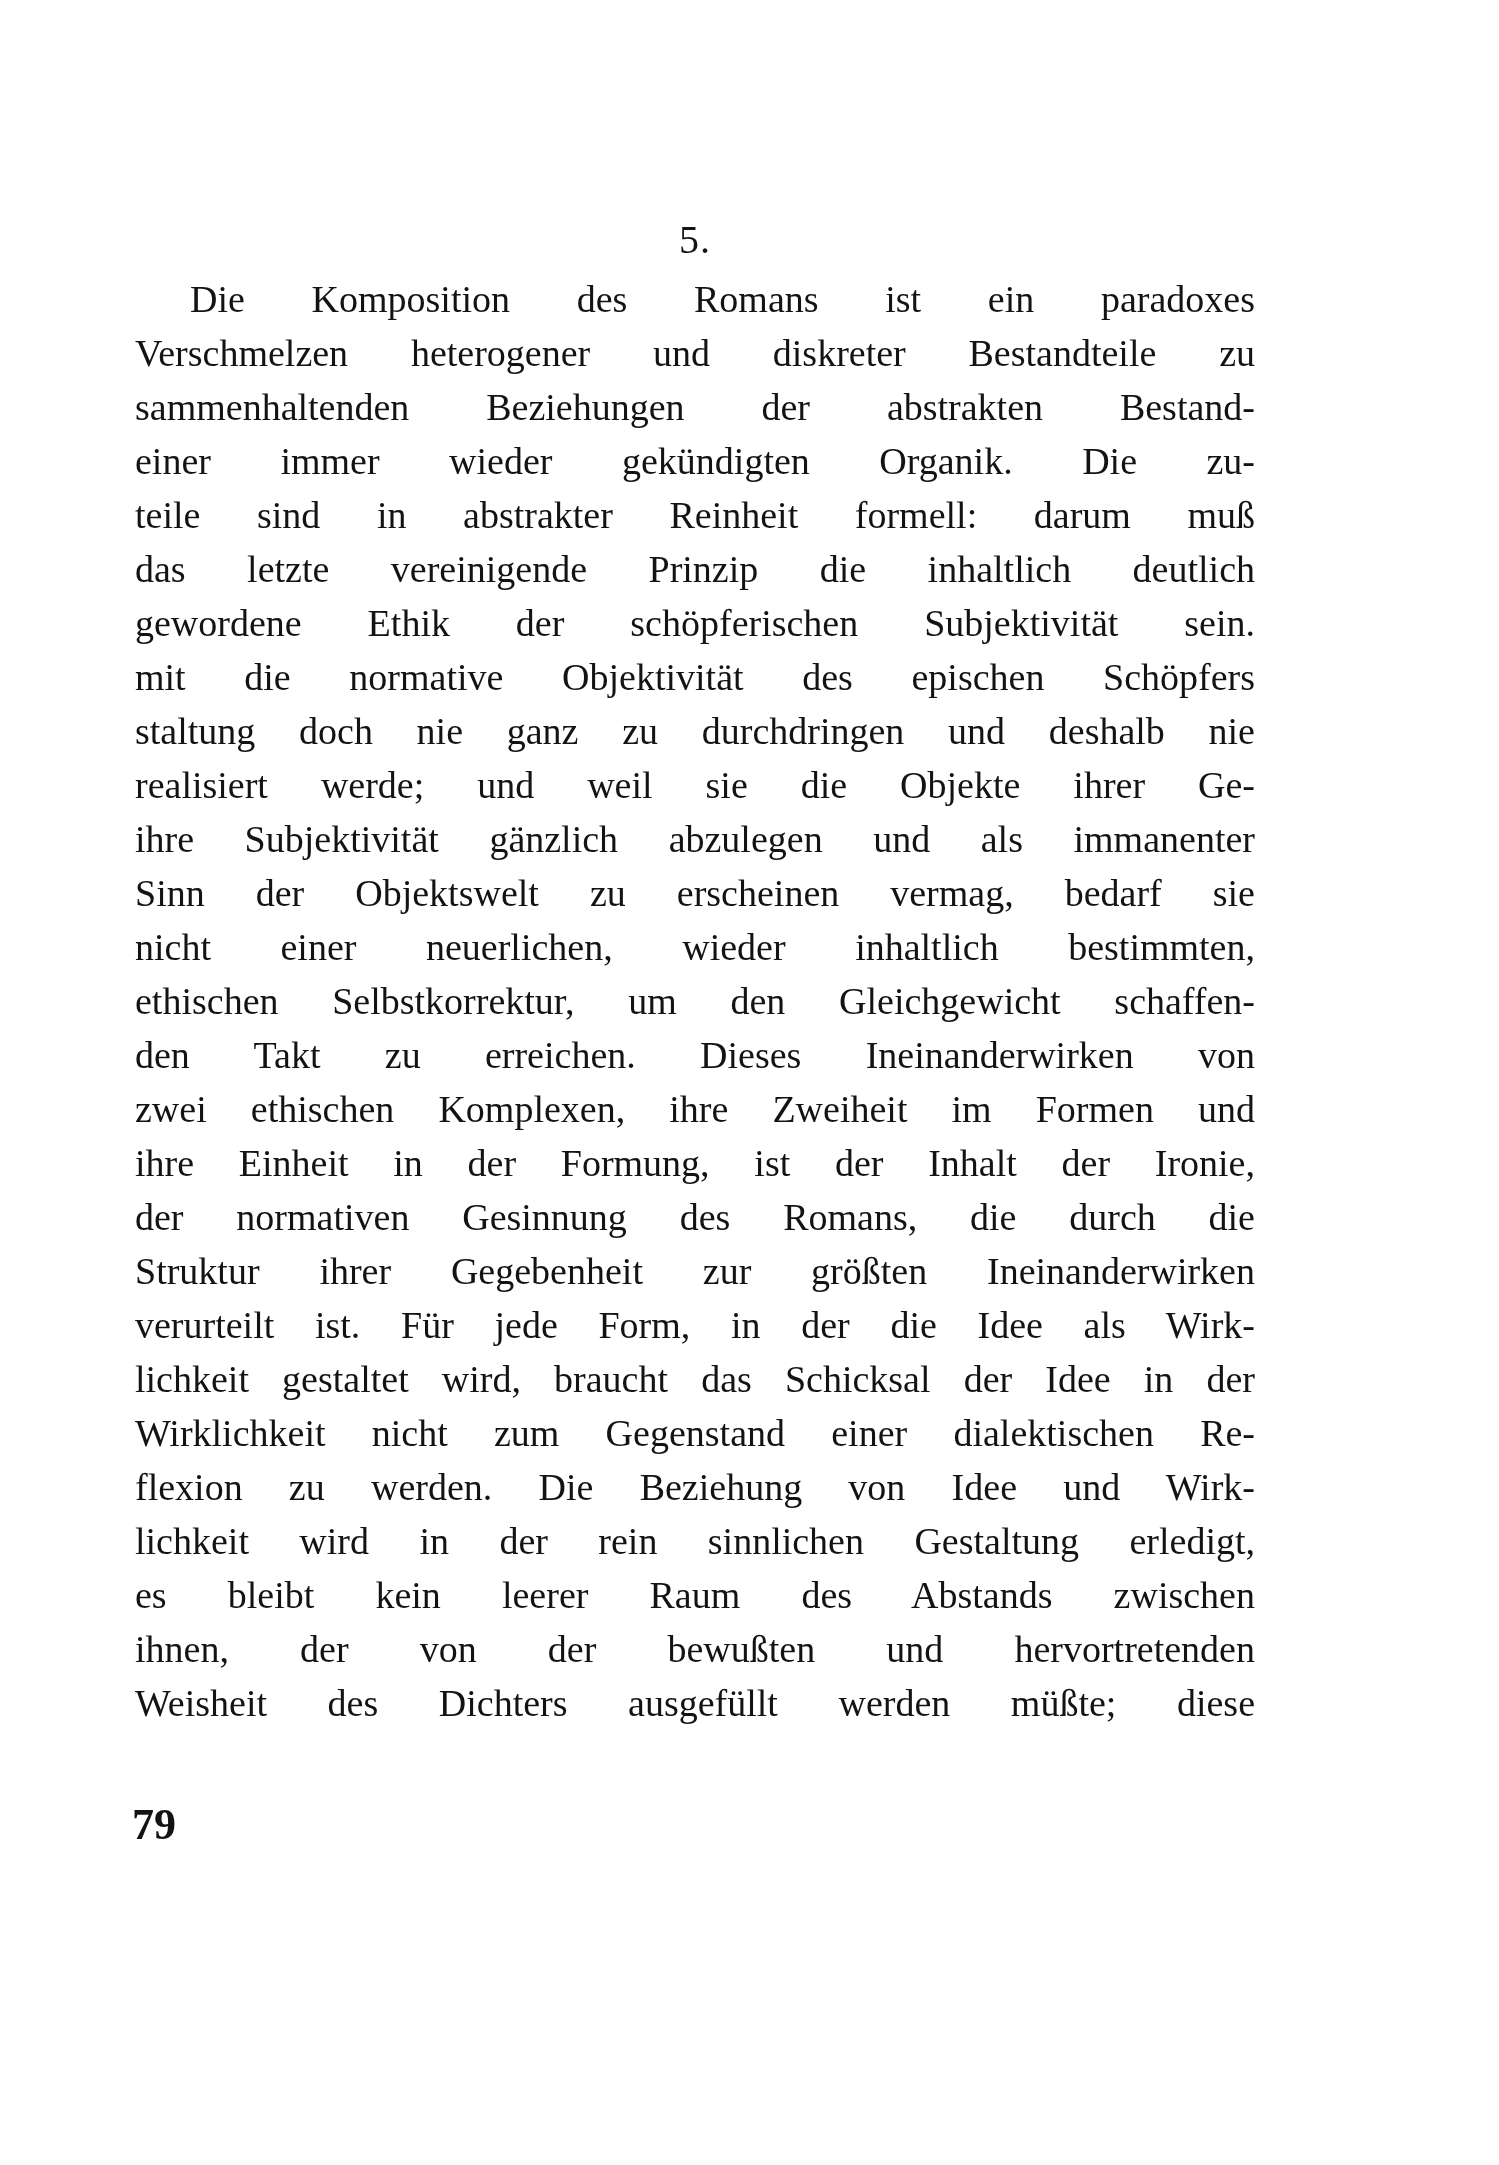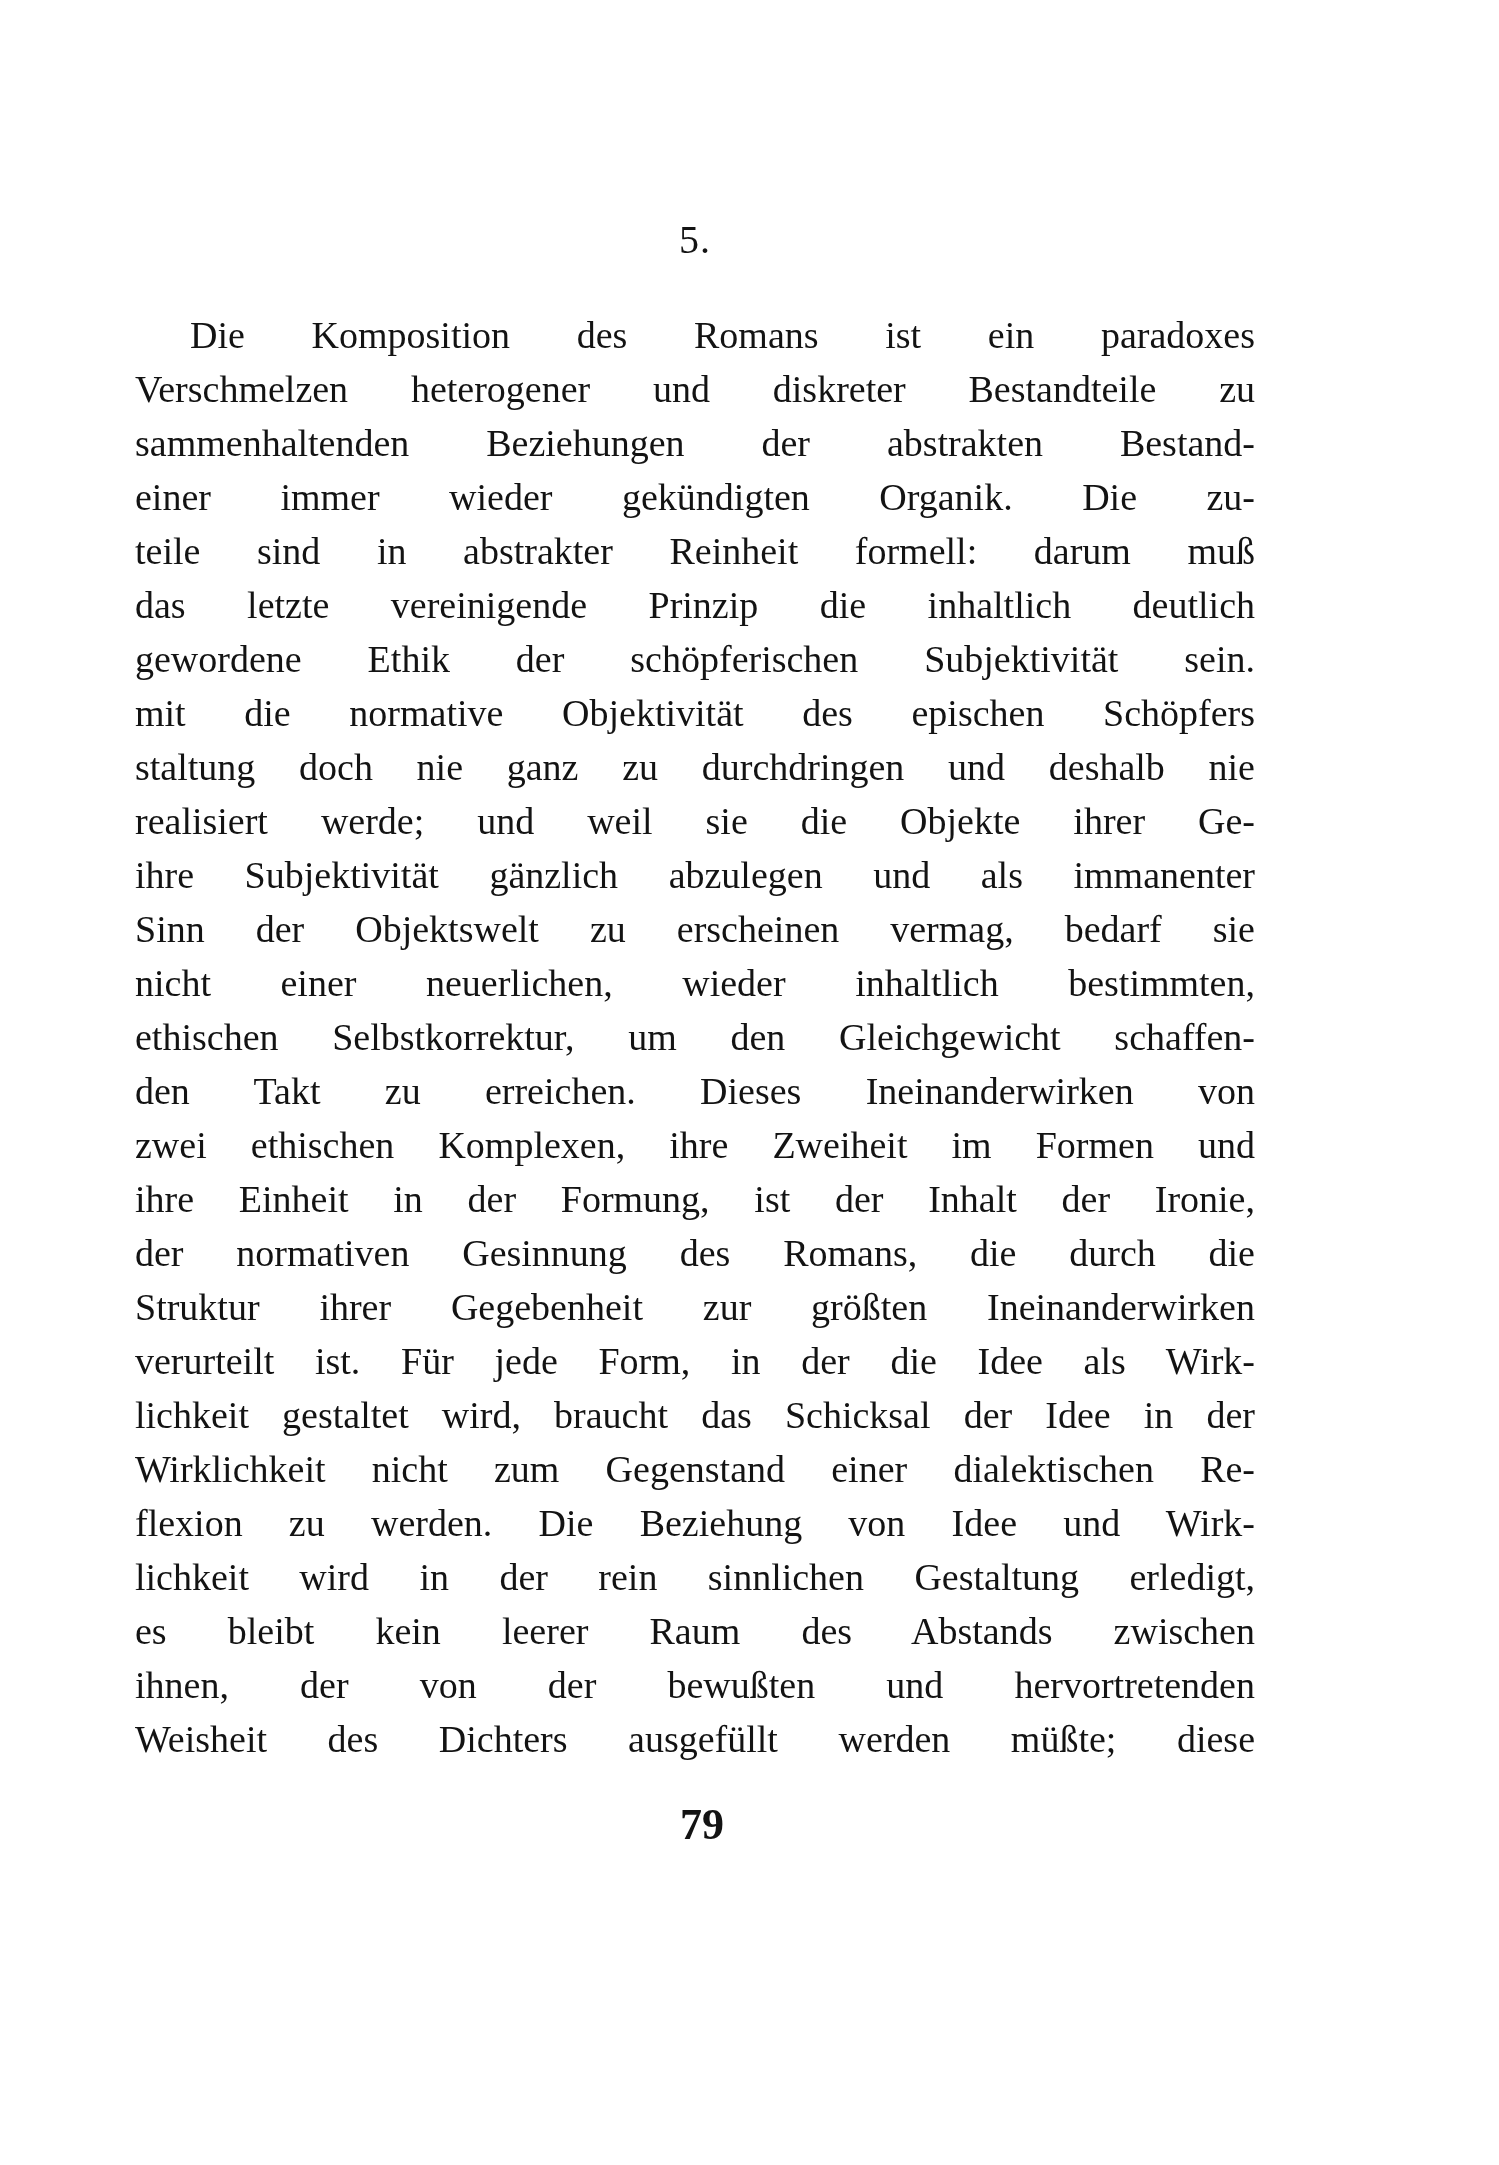--- a/index.html
+++ b/index.html
@@ -38,28 +38,27 @@
   .line {
     height: 54px;
     overflow: hidden;
     text-align: justify;
     text-align-last: justify;
     -moz-text-align-last: justify;
     word-spacing: 1px;
   }
   .line.first {
     text-indent: 55px;
-    margin-top: 36px;
   }
   .page-number {
     position: absolute;
     top: 1798px;
-    left: 142px;
+    left: 132px;
     width: 1120px;
-    text-align: center;
+    text-align: left;
     font-size: 44px;
     font-weight: bold;
     line-height: 54px;
   }
 </style>
 </head>
 <body>
 
 <div class="page">
   <div class="section-heading">5.</div>

